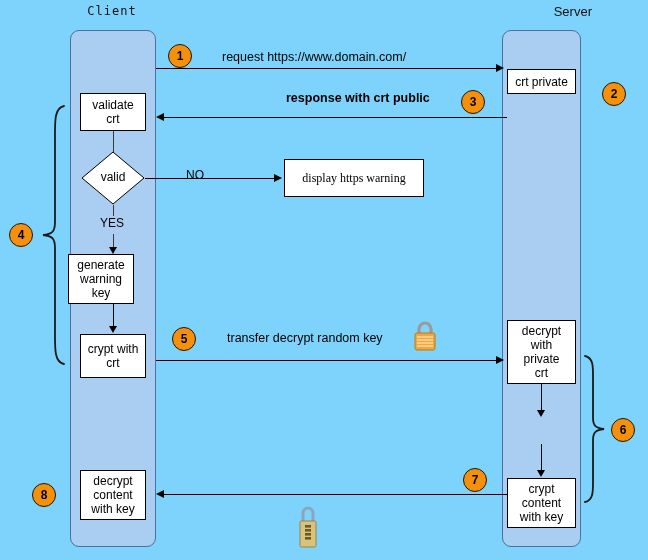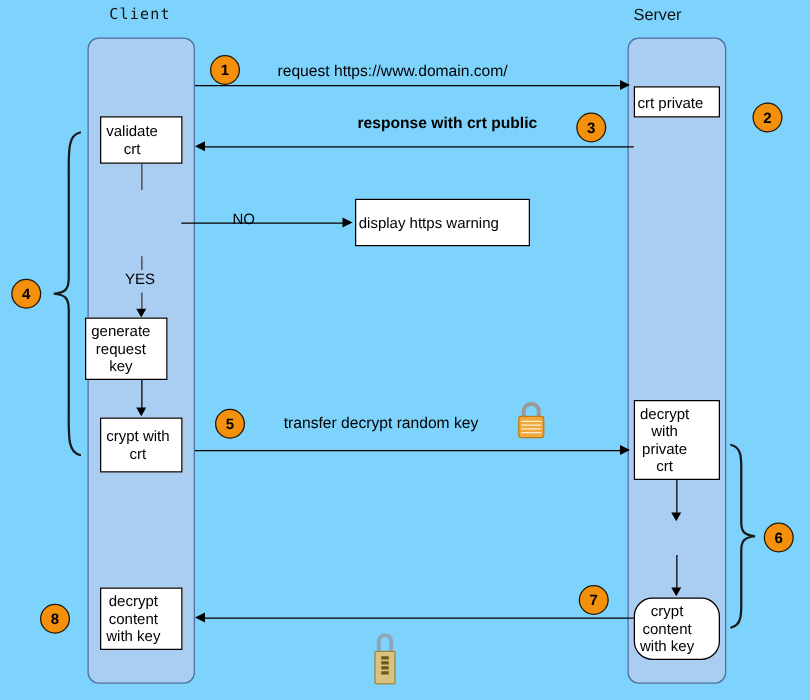--- a/index.html
+++ b/index.html
@@ -37,20 +37,21 @@
     font-size: 12px;
   }
   
   .box {
     position: absolute;
     background: #ffffff;
     border: 1px solid #000000;
     box-sizing: border-box;
     display: flex;
     align-items: center;
+    justify-content: center;
     text-align: center;
     font-size: 12px;
     line-height: 14px;
     color: #000000;
   }
   .box span { display: block; padding: 0 2px; }
   
   .diamond-wrap {
     position: absolute;
   }
@@ -135,50 +136,56 @@
   
   .lock { position: absolute; }
   .lock svg { display: block; }
 </style>
 </head>
 <body>
 
 <div id="canvas">
 
   <div class="lane-title mono" style="left:62px; top:4px; width:100px;">Client</div>
-  <div class="lane-title" style="left:476px; top:4px; width:100px;">Server</div>
+  <div class="lane-title" style="left:492px; top:4px; width:100px;text-align:right;">Server</div>
 
   <div class="lane" style="left:70px; top:30px; width:86px; height:517px;"></div>
   <div class="lane" style="left:502px; top:30px; width:79px; height:517px;"></div>
 
   <div class="box" style="left:80px; top:93px; width:66px; height:38px;">
     <span>
       <span>validate</span>
       <span>crt</span>
     </span>
   </div>
   <div class="vline" style="left:113px; top:131px; height:21px;"></div>
 
+  <div class="diamond-wrap" style="left:81px; top:151px; width:64px; height:54px;">
+    <svg width="64" height="54" viewBox="0 0 64 54">
+      <polygon points="32,1 63,27 32,53 1,27" fill="#ffffff" stroke="#000000" stroke-width="1"></polygon>
+    </svg>
+    <div class="diamond-label" style="top:19px;">valid</div>
+  </div>
 
   <div class="hline" style="left:145px; top:178px; width:130px;"></div>
   <div class="arrow-right" style="left:274px; top:174px;"></div>
   <div class="edge-label" style="left:186px; top:168px;">NO</div>
-  <div class="box" style="left:284px; top:159px; width:140px; height:38px;">
+  <div class="box" style="left:284px; top:159px; width:140px; height:38px;font-family:Liberation Serif, serif;">
     <span>display https warning</span>
   </div>
 
   <div class="vline" style="left:113px; top:205px; height:17px;"></div>
   <div class="edge-label on-lane" style="left:98px; top:216px;">YES</div>
   <div class="vline" style="left:113px; top:234px; height:15px;"></div>
   <div class="arrow-down" style="left:109px; top:247px;"></div>
 
   <div class="box" style="left:68px; top:254px; width:66px; height:50px;">
     <span>
       <span>generate</span>
-      <span>request</span>
+      <span>warning</span>
       <span>key</span>
     </span>
   </div>
   <div class="vline dark" style="left:113px; top:304px; height:24px;"></div>
   <div class="arrow-down" style="left:109px; top:326px;"></div>
 
   <div class="box" style="left:80px; top:334px; width:66px; height:44px;">
     <span>
       <span>crypt with</span>
       <span>crt</span>
@@ -204,21 +211,21 @@
       <span>private</span>
       <span>crt</span>
     </span>
   </div>
   <div class="vline dark" style="left:541px; top:384px; height:27px;"></div>
   <div class="arrow-down" style="left:537px; top:410px;"></div>
 
   <div class="vline dark" style="left:541px; top:444px; height:27px;"></div>
   <div class="arrow-down" style="left:537px; top:470px;"></div>
 
-  <div class="box" style="left:507px; top:478px; width:69px; height:50px;border-radius:15px;">
+  <div class="box" style="left:507px; top:478px; width:69px; height:50px;">
     <span>
       <span>crypt</span>
       <span>content</span>
       <span>with key</span>
     </span>
   </div>
 
   <div class="hline" style="left:156px; top:68px; width:343px;"></div>
   <div class="arrow-right" style="left:496px; top:64px;"></div>
   <div class="msg" style="left:222px; top:50px;">request https://www.domain.com/</div>

